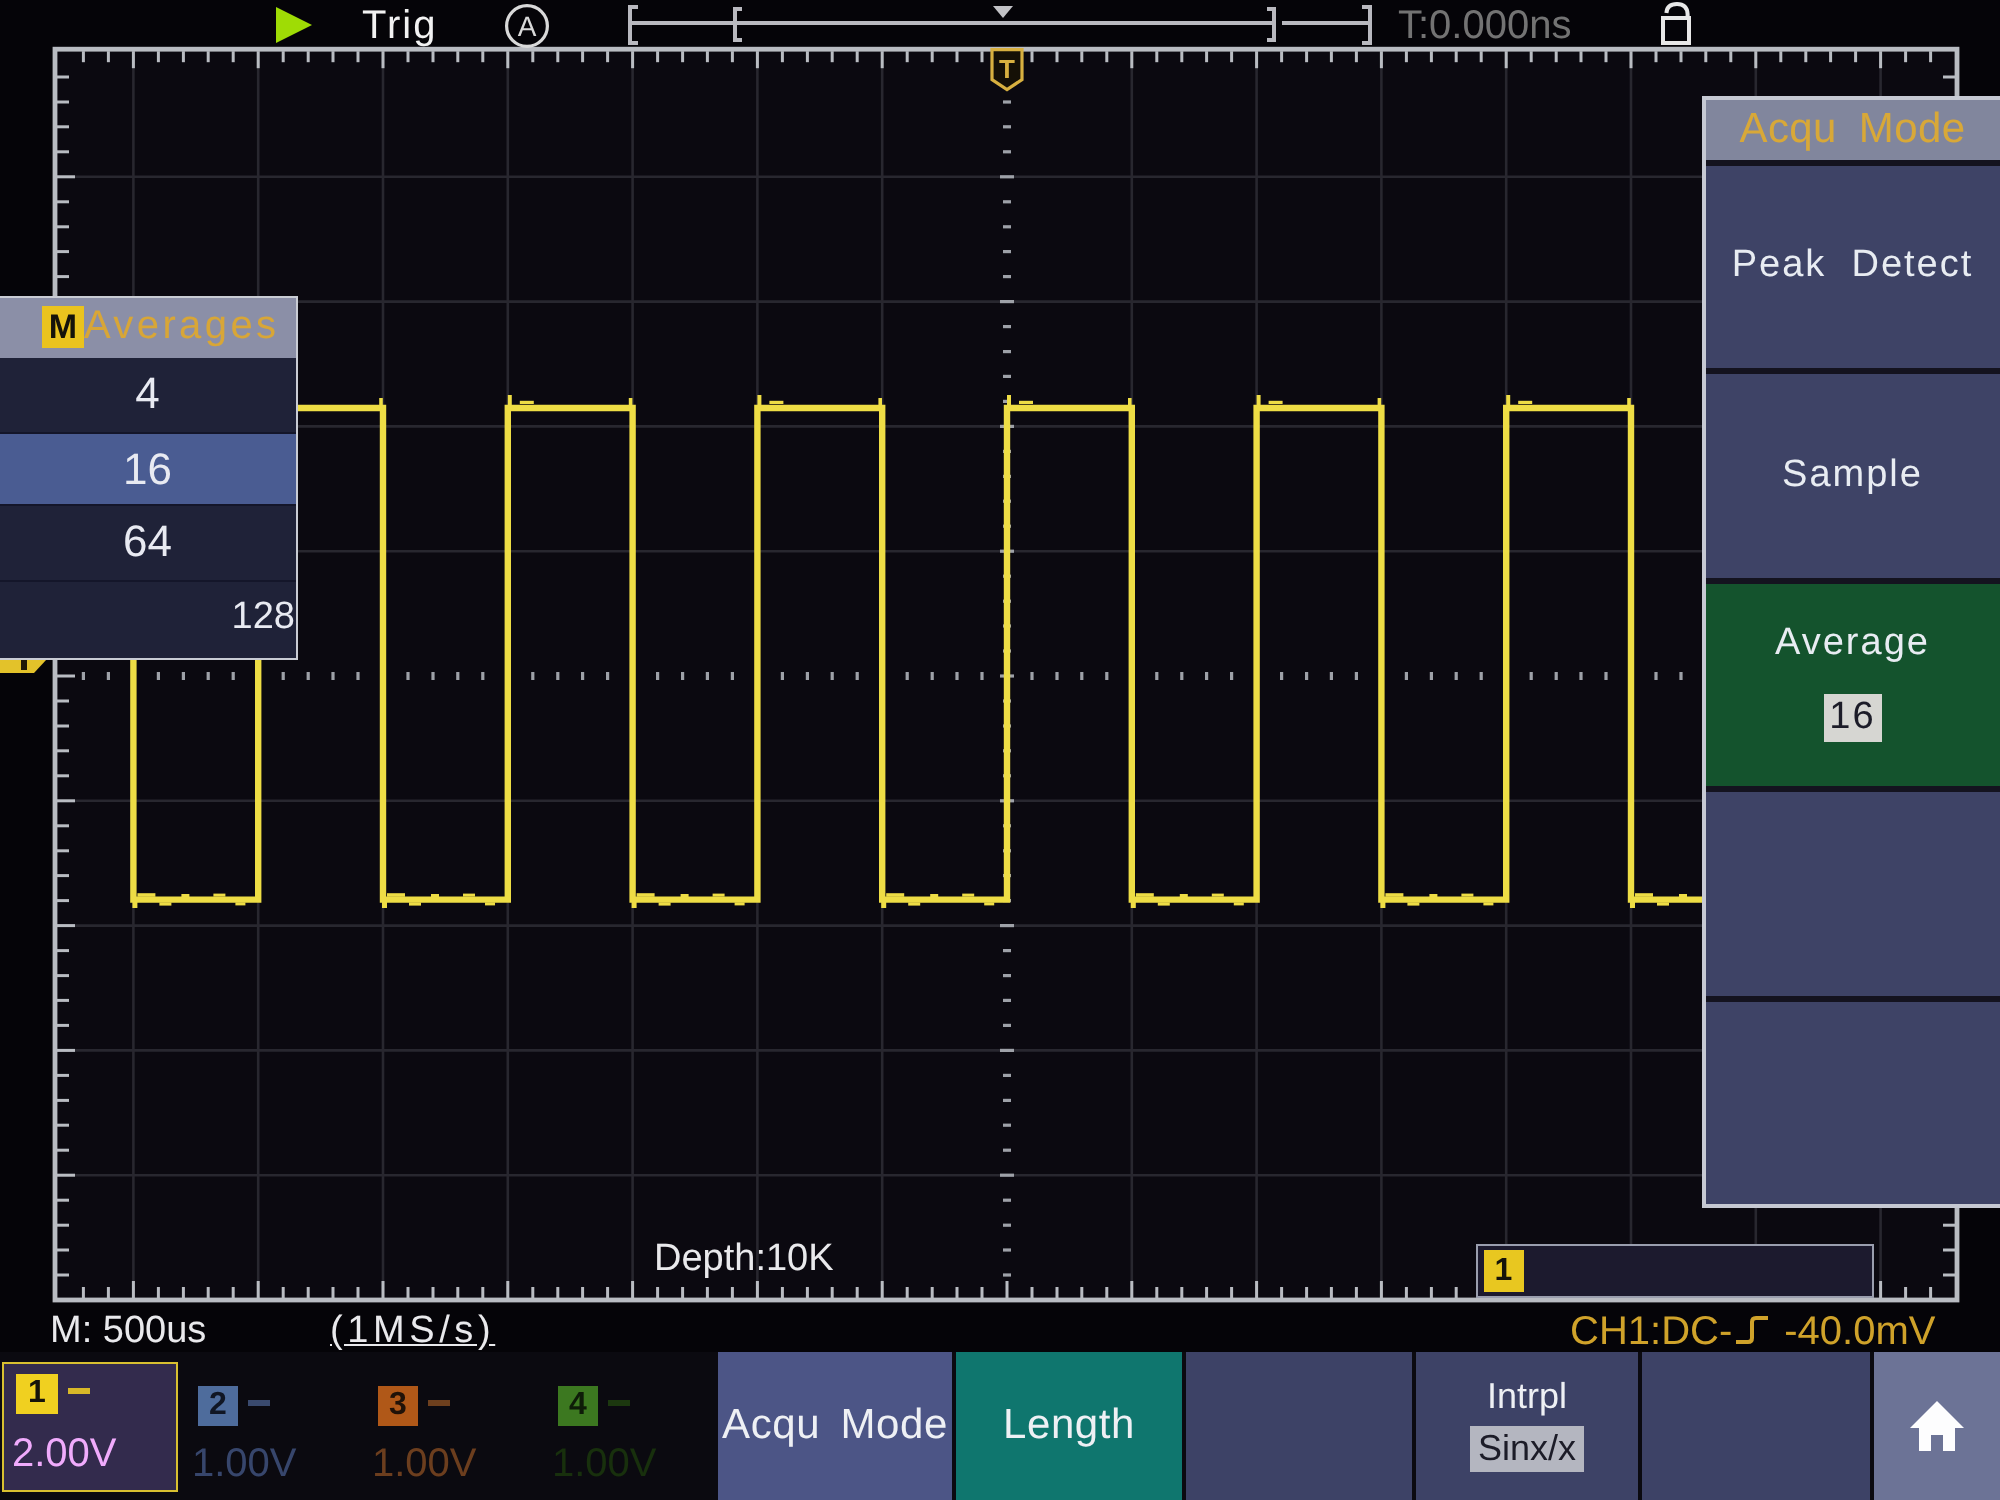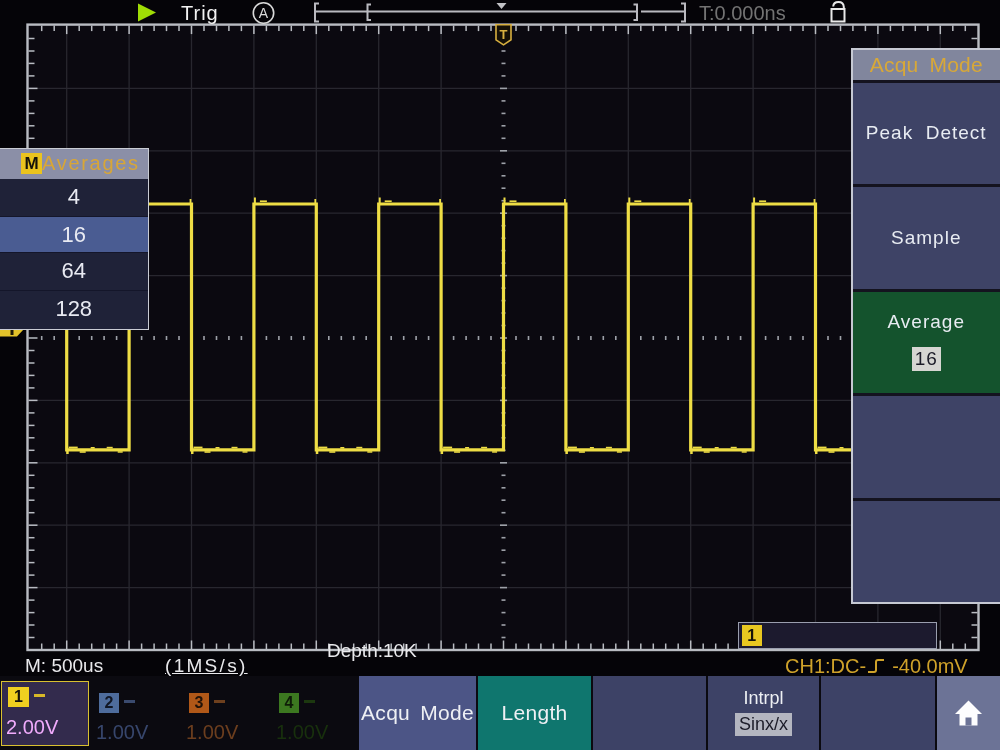--- a/index.html
+++ b/index.html
@@ -495,42 +495,42 @@
 <div class="abs" style="left:699px;top:2px;font-size:20px;color:#737373;">T:0.000ns</div>
 
 <div class="abs" style="left:0;top:148.2px;width:148.5px;height:181.4px;border:1.6px solid #c9ccd4;border-left:none;background:#1f2238;">
   <div style="height:29.5px;background:#8b8fa7;display:flex;align-items:center;">
     <span style="display:inline-block;width:21px;height:21px;margin-left:21px;background:#eac31e;color:#15130a;font-size:17px;font-weight:bold;text-align:center;line-height:21px;">M</span>
     <span style="color:#d8a637;font-size:20px;letter-spacing:1.7px;">Averages</span>
   </div>
   <div style="height:37.2px;color:#e8eaf2;font-size:22px;text-align:center;line-height:36px;">4</div>
   <div style="height:37.2px;color:#e8eaf2;font-size:22px;text-align:center;line-height:36px;background:#4a5c92;border-top:1.5px solid #14162a;border-bottom:1.5px solid #14162a;">16</div>
   <div style="height:37.2px;color:#e8eaf2;font-size:22px;text-align:center;line-height:36px;">64</div>
-  <div style="height:37.2px;color:#e8eaf2;font-size:22px;text-align:center;line-height:36px;border-top:1.5px solid #14162a;">128</div>
+  <div style="height:37.2px;color:#e8eaf2;font-size:19px;text-align:right;line-height:36px;border-top:1.5px solid #14162a;">128</div>
 </div>
 
 <div class="abs" style="left:850.5px;top:47.5px;width:149.5px;height:556px;background:#14131f;border:2px solid #c6c9d3;border-right:none;">
   <div style="height:30px;background:#81869d;color:#d8a838;font-size:21px;text-align:center;line-height:29px;letter-spacing:0.2px;word-spacing:5px;">Acqu Mode</div>
   <div style="margin-top:3px;height:101.5px;background:#3e4366;color:#e8ecf2;font-size:19px;letter-spacing:1px;display:flex;align-items:center;justify-content:center;">Peak&nbsp;&nbsp;Detect</div>
   <div style="margin-top:3px;height:101.5px;background:#3e4366;color:#e8ecf2;font-size:19px;letter-spacing:1px;display:flex;align-items:center;justify-content:center;">Sample</div>
   <div style="margin-top:3px;height:101.5px;background:#14532d;color:#e8ecf2;font-size:19px;letter-spacing:1px;text-align:center;display:flex;flex-direction:column;padding-top:19px;">
     <div>Average</div>
     <div style="margin-top:14px;"><span style="display:inline-block;background:#d6d6d2;color:#1c1c28;font-size:19px;padding:1px 3px;">16</span></div>
   </div>
   <div style="margin-top:3px;height:101.5px;background:#3e4366;"></div>
   <div style="margin-top:3px;height:101.5px;background:#3e4366;"></div>
 </div>
 
 <div class="abs" style="left:737.5px;top:621.5px;width:199px;height:27px;background:#1c1a2e;border:1px solid #9a9eae;">
   <span style="position:absolute;left:3px;top:2px;width:20.5px;height:21px;background:#e8c720;color:#15130a;font-size:16px;font-weight:bold;text-align:center;line-height:21px;">1</span>
 </div>
 
 <div class="abs" style="left:25px;top:655px;font-size:19px;color:#e9e9ec;">M:&nbsp;500us</div>
 <div class="abs" style="left:165px;top:655px;font-size:19px;color:#e9e9ec;letter-spacing:2.3px;text-decoration:underline;">(1MS/s)</div>
-<div class="abs" style="left:327px;top:640px;font-size:19px;color:#e9e9ec;">Depth:10K</div>
+<div class="abs" style="left:327px;top:619px;font-size:19px;color:#e9e9ec;">Depth:10K</div>
 <div class="abs" style="left:785px;top:655px;font-size:20px;color:#cfa22a;white-space:nowrap;">CH1:DC-<svg width="26" height="20" viewBox="0 0 26 20" style="vertical-align:-3px">
       <path d="M2,16 h6 q2,0 2,-2 v-8 q0,-2 2,-2 h6" fill="none" stroke="#cfa22a" stroke-width="2"></path>
     </svg>-40.0mV</div>
 
 <div class="abs" style="left:0;top:676px;width:1000px;height:74px;background:#0b0a10;">
 
   <div class="abs" style="left:1px;top:5px;width:88px;height:65px;background:#332b4d;border:1.5px solid #d8c030;">
     <span style="position:absolute;left:6px;top:5px;width:21px;height:20px;background:#f0d020;color:#15130a;font-size:16px;font-weight:bold;text-align:center;line-height:20px;">1</span>
     <span style="position:absolute;left:32px;top:12px;width:11px;height:2.5px;background:#d8b828;"></span>
     <span style="position:absolute;left:4px;top:34px;color:#f0abfc;font-size:20px;">2.00V</span>

